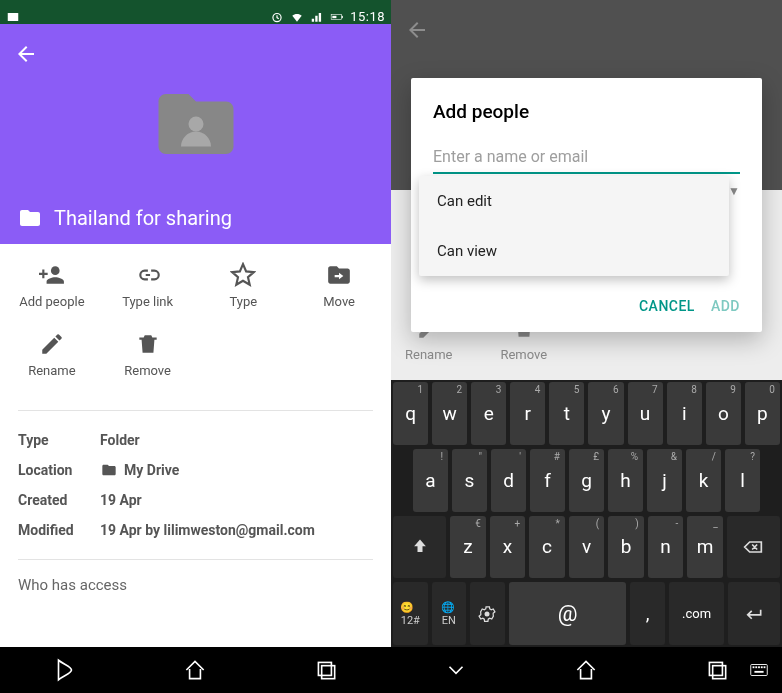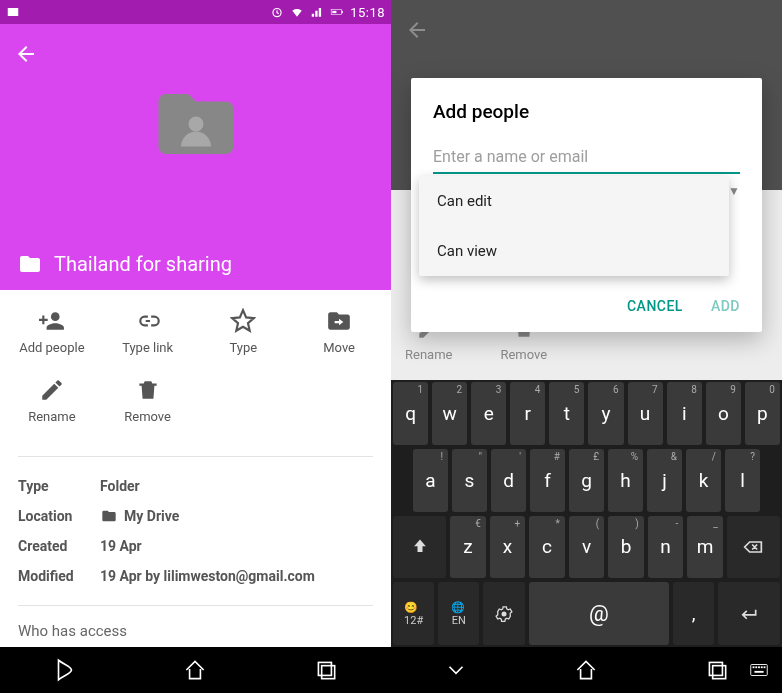--- a/index.html
+++ b/index.html
@@ -1,27 +1,27 @@
 <!DOCTYPE html>
 <html><head>
 <meta charset="utf-8">
 <style>
 * { margin: 0; padding: 0; box-sizing: border-box; font-family: Roboto, Arial, sans-serif; }
 body { background: #fff; display: flex; width: 782px; height: 693px; }
 .phone { width: 391px; height: 693px; position: relative; overflow: hidden; background: #fff; }
 
 
-.statusbar { height: 24px; background: #a21caf; display: flex; align-items: center; justify-content: space-between; padding: 0 6px; color: #fff; font-size: 12px; gap: 48px; }
+.statusbar { height: 24px; background: #14532d; display: flex; align-items: flex-end; justify-content: space-between; padding: 0 6px; color: #fff; font-size: 12px; gap: 48px; }
 .statusbar-left, .statusbar-right { display: flex; align-items: center; gap: 6px; }
 .sb-icon { width: 14px; height: 14px; display: inline-flex; }
 .sb-icon svg { width: 100%; height: 100%; fill: #fff; }
 .clock { font-size: 13px; letter-spacing: .5px; }
 
 
-.header { height: 266px; background: #d946ef; position: relative; color: #fff; }
+.header { height: 220px; background: #8b5cf6; position: relative; color: #fff; }
 .back { position: absolute; top: 18px; left: 14px; width: 24px; height: 24px; cursor: pointer; }
 .back svg { width: 100%; height: 100%; fill: #fff; }
 .folder-hero { position: absolute; top: 55px; left: 50%; transform: translateX(-50%); width: 110px; height: 90px; }
 .folder-hero svg { width: 100%; height: 100%; fill: #878787; }
 .folder-title-row { position: absolute; bottom: 14px; left: 18px; display: flex; align-items: center; gap: 12px; }
 .title-icon { width: 24px; height: 24px; }
 .title-icon svg { width: 100%; height: 100%; fill: #fff; }
 .folder-title { font-size: 20px; font-weight: 400; }
 
 .actions { display: flex; flex-wrap: wrap; padding: 18px 4px 10px; }
@@ -48,21 +48,21 @@
 .phone-right { background: #ededed; }
 .bg-dim { position: absolute; inset: 0; }
 .bg-header { height: 190px; background: #505050; position: relative; }
 .bg-header .back { opacity: .35; }
 
 .dialog { position: absolute; top: 78px; left: 20px; right: 20px; background: #fff; box-shadow: 0 8px 24px rgba(0,0,0,.25); border-radius: 2px; padding: 22px 22px 10px; }
 .dlg-title { font-size: 19px; font-weight: 500; color: #000; margin-bottom: 20px; }
 .dlg-input { width: 100%; border: none; border-bottom: 2px solid #009688; font-size: 16px; padding: 4px 0 6px; outline: none; color: #1d4ed8; }
 .dlg-input::placeholder { color: #9e9e9e; }
 .dlg-dd-arrow { text-align: right; margin-top: 10px; color: #888; font-size: 12px; }
-.dlg-buttons { display: flex; justify-content: flex-end; gap: 28px; margin-top: 100px; padding-bottom: 8px; }
+.dlg-buttons { display: flex; justify-content: flex-end; gap: 16px; margin-top: 100px; padding-bottom: 8px; }
 .dlg-btn { font-size: 14px; font-weight: 500; letter-spacing: .5px; cursor: pointer; background: none; border: none; }
 .dlg-cancel { color: #009688; }
 .dlg-add { color: #7ec9c1; }
 
 .dd-menu { position: absolute; top: 176px; left: 28px; width: 310px; background: #f5f5f5; box-shadow: 0 4px 12px rgba(0,0,0,.25); border-radius: 2px; z-index: 5; }
 .dd-item { padding: 16px 18px; font-size: 15px; color: #222; cursor: pointer; }
 
 .bg-actions { position: absolute; top: 315px; left: 0; right: 0; display: flex; padding: 0 14px; gap: 48px; color: #8a8a8a; font-size: 13px; }
 .bg-action { text-align: center; }
 .bg-action .act-icon svg { fill: #8a8a8a; }
@@ -352,20 +352,21 @@
         <div class="kb-key dark util">😊<br>12#</div>
         <div class="kb-key dark util">🌐<br>EN</div>
         <div class="kb-key dark">
           <svg viewBox="0 0 24 24">
             <circle cx="12" cy="12" r="3"></circle>
             <path d="M19.4 13a7.5 7.5 0 000-2l2.1-1.6-2-3.5-2.5 1a7.5 7.5 0 00-1.7-1l-.4-2.6h-4l-.4 2.6a7.5 7.5 0 00-1.7 1l-2.5-1-2 3.5L4.6 11a7.5 7.5 0 000 2l-2.1 1.6 2 3.5 2.5-1c.5.4 1.1.7 1.7 1l.4 2.6h4l.4-2.6c.6-.3 1.2-.6 1.7-1l2.5 1 2-3.5z" fill="none" stroke="#ddd" stroke-width="1.5"></path>
           </svg>
         </div>
         <div class="kb-key space">@</div>
         <div class="kb-key dark">,</div>
+        <div class="kb-key dark com">.com</div>
         <div class="kb-key dark wide">
           <svg viewBox="0 0 24 24">
             <path d="M19 7v5H7l3-3-1.4-1.4L3 13l5.6 5.4L10 17l-3-3h14V7z"></path>
           </svg>
         </div>
       </div>
   </div>
 
   <div class="navbar-r">
     <div class="nav-btn"><svg viewBox="0 0 24 24">

